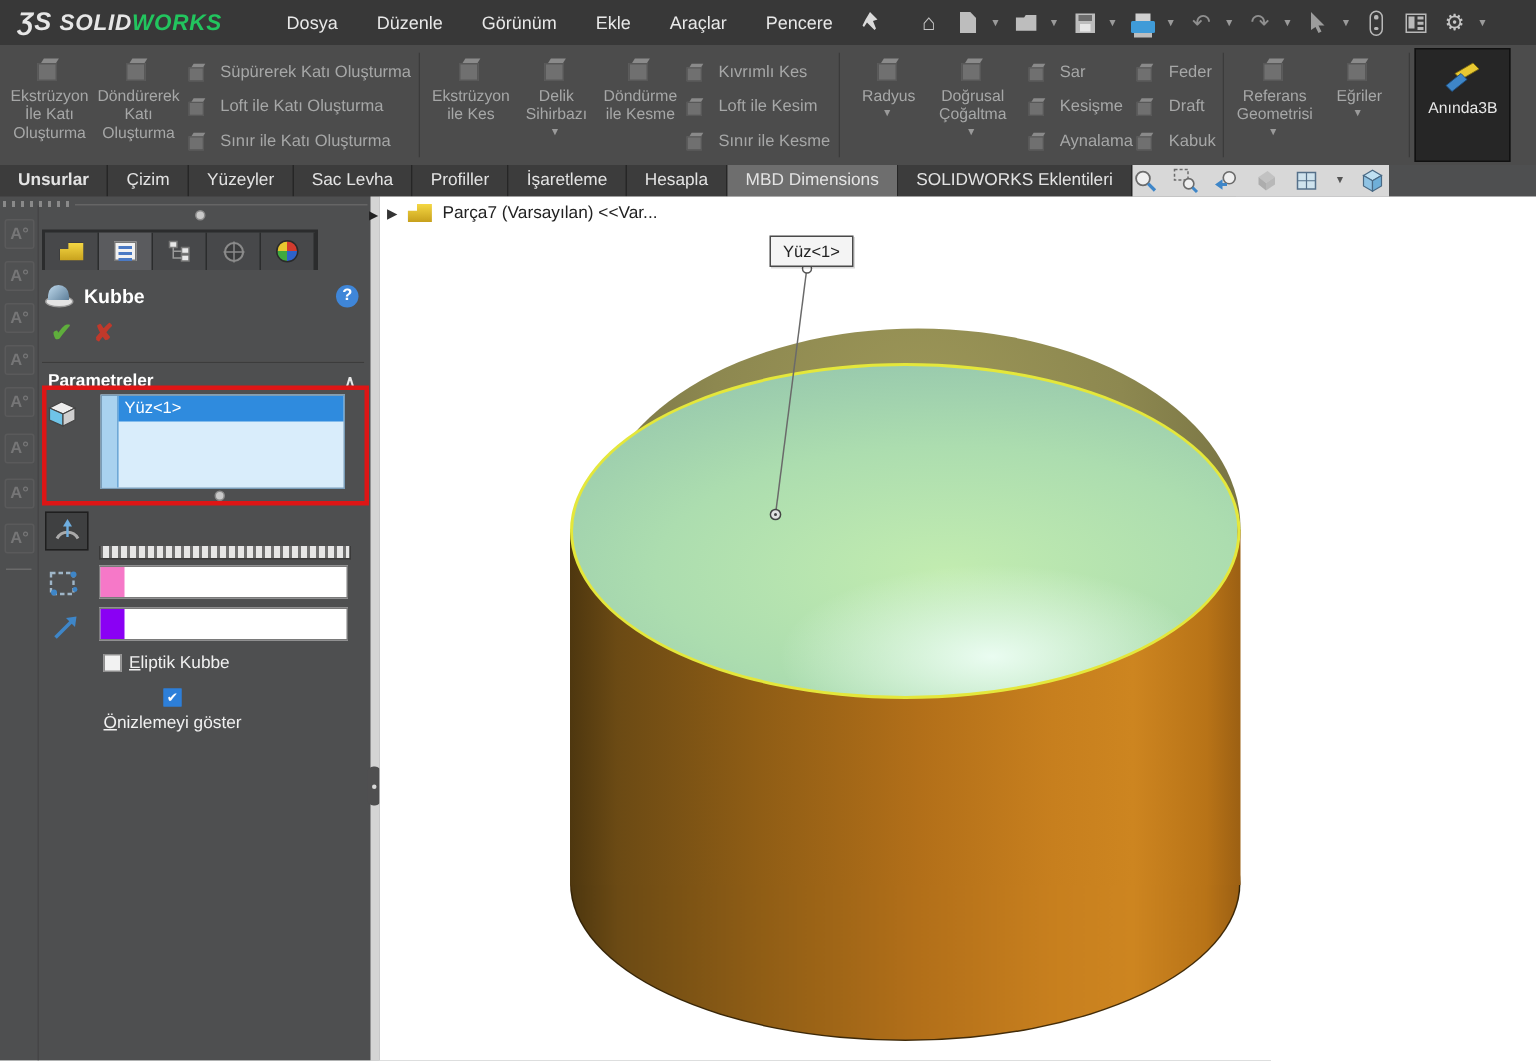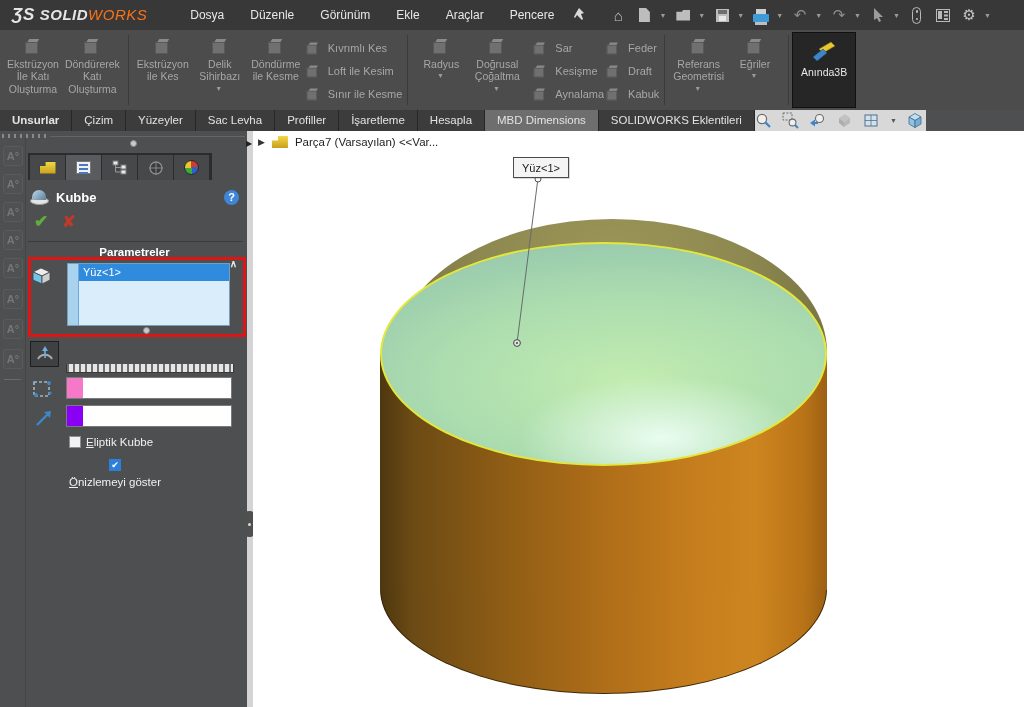--- a/index.html
+++ b/index.html
@@ -7,21 +7,21 @@
     font-family:"Liberation Sans", sans-serif; }
   #app { position:relative; width:1024px; height:707px; background:#4E4F50; }
 
   
   #menubar { position:absolute; left:0; top:0; width:1024px; height:30px;
     background:#383838; display:flex; align-items:center; color:#E8E8E8; }
   .logo { display:flex; align-items:baseline; margin-left:12px; color:#E6E6E6;
     font-size:15px; letter-spacing:.5px; white-space:nowrap; }
   .logo .mark { font-style:italic; font-weight:bold; font-size:17px; margin-right:5px; }
   .logo b { font-weight:bold; font-style:italic; }
-  .logo span.lt { font-weight:400; font-style:italic; color:#f97316; }
+  .logo span.lt { font-weight:700; font-style:italic; color:#22c55e; }
   .menus { display:flex; gap:0; margin-left:30px; }
   .menu-item { padding:0 13px; font-size:12px; line-height:30px; cursor:default; }
   .pin { margin-left:6px; display:flex; align-items:center; }
   .qbar { display:flex; align-items:center; gap:4px; margin-left:22px; }
   .qi { display:flex; align-items:center; justify-content:center; width:22px; height:24px;
     color:#C4C4C4; font-size:15px; position:relative; }
   .caret { color:#9a9a9a; font-size:7px; margin:0 2px 0 0; }
   .i-page { width:11px; height:14px; background:#BDBDBD;
     clip-path:polygon(0 0,65% 0,100% 28%,100% 100%,0 100%); }
   .i-open { width:14px; height:11px; background:#BDBDBD; clip-path:polygon(0 20%,40% 20%,50% 0,100% 0,100% 100%,0 100%); }
@@ -106,21 +106,21 @@
     border-radius:7px 7px 0 0; background:linear-gradient(135deg,#BFD9EC,#5E7F9A); z-index:2; }
   .pm-title { color:#FFFFFF; font-weight:bold; font-size:13px; flex:1; }
   .help-btn { width:15px; height:15px; border-radius:50%; background:#3F86D8; color:#fff;
     font-size:11px; font-weight:bold; display:flex; align-items:center; justify-content:center; }
   .okcancel { position:absolute; left:34px; top:80px; display:flex; gap:14px; align-items:center; }
   .ok { color:#5FAE3C; font-size:17px; font-weight:bold; }
   .cancel { color:#C0392B; font-size:16px; font-weight:bold; }
   .pm-div { position:absolute; left:28px; right:4px; top:110px; height:1px; background:#6E6E6E;
     border-bottom:1px solid #3c3c3c; }
   .sect-hdr { position:absolute; left:32px; right:10px; top:115px; height:16px; display:flex;
-    align-items:center; color:#FFFFFF; font-weight:bold; font-size:11.5px;flex-direction:column; }
+    align-items:center; color:#FFFFFF; font-weight:bold; font-size:11.5px; }
   .sect-hdr .chev { margin-left:auto; font-weight:bold; color:#E8E8E8; font-size:10px; }
 
   .annot-red { position:absolute; left:28px; top:126px; width:218px; height:80px;
     border:3px solid #DE1515; pointer-events:none; z-index:30; }
 
   .face-cube { position:absolute; left:30px; top:134px; }
   .sel-box { position:absolute; left:67px; top:132px; width:163px; height:63px;
     background:#D9EDFB; border:1px solid #7A9DB8; display:flex; }
   .sel-strip { width:11px; background:#A9D2EF; border-right:1px solid #6FA8D6; }
   .sel-items { flex:1; }
@@ -255,20 +255,34 @@
         <span class="lbl">Ekstrüzyon
 İle Katı
 Oluşturma</span>
       </div>
       <div class="big-btn">
         <span class="rg"></span>
         <span class="lbl">Döndürerek
 Katı
 Oluşturma</span>
       </div>
+      <div class="small-col">
+        <div class="small-item">
+          <span class="rg sm"></span>
+          <span>Süpürerek Katı Oluşturma</span>
+        </div>
+        <div class="small-item">
+          <span class="rg sm"></span>
+          <span>Loft ile Katı Oluşturma</span>
+        </div>
+        <div class="small-item">
+          <span class="rg sm"></span>
+          <span>Sınır ile Katı Oluşturma</span>
+        </div>
+      </div>
     </div>
     <div class="vdiv"></div>
     <div class="rgrp">
       <div class="big-btn">
         <span class="rg"></span>
         <span class="lbl">Ekstrüzyon
 ile Kes</span>
       </div>
       <div class="big-btn">
         <span class="rg"></span>

